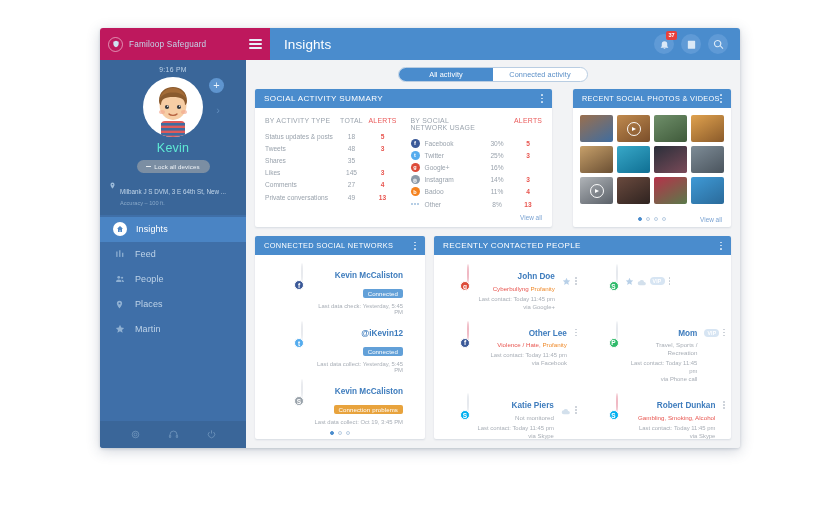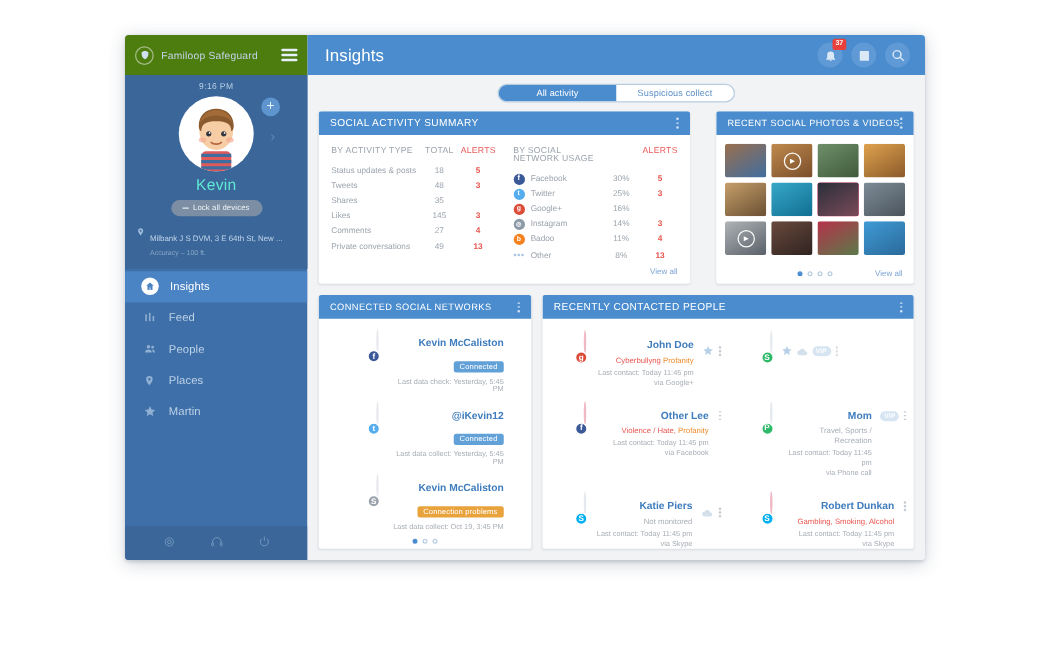--- a/index.html
+++ b/index.html
@@ -12,21 +12,21 @@
   .window {
     position:absolute; left:100px; top:28px; width:640px; height:420px;
     background:#f2f3f5; border-radius:3px;
     box-shadow:0 3px 14px rgba(40,60,90,.22), 0 1px 3px rgba(40,60,90,.18);
     overflow:hidden; display:flex; flex-direction:column;
   }
 
   
   .topbar { height:32px; display:flex; flex:0 0 32px; }
   .brandbar {
-    width:146px; background:#4d7c0f; display:flex; align-items:center;
+    width:170px; background:#be185d; display:flex; align-items:center;
     padding:0 8px; gap:6px;
   }
   .shield {
     width:15px; height:15px; border-radius:50%;
     border:1px solid rgba(255,255,255,.5); display:flex;
     align-items:center; justify-content:center; flex:0 0 15px;
   }
   .shield svg { width:8px; height:8px; }
   .brandname { font-size:8.2px; color:#c3d6ea; letter-spacing:.2px; flex:1; white-space:nowrap; }
   .hamb { width:13px; display:flex; flex-direction:column; gap:2.3px; cursor:pointer; flex:0 0 13px; }
@@ -360,21 +360,21 @@
                 <path d="M7.5 6.5a7 7 0 109 0"></path>
                 <path d="M12 3v7"></path>
               </svg></span>
         </div>
       </div>
 
       <div class="content">
 
         <div class="tabs">
           <div class="tab active">All activity</div>
-          <div class="tab">Suspicious collect</div>
+          <div class="tab">Connected activity</div>
         </div>
 
         <div class="grid-top">
 
           <div class="card sas">
             <div class="card-head">
               <span class="card-title">SOCIAL ACTIVITY SUMMARY</span>
               <span class="kebab">
                   <i></i>
                   <i></i>

